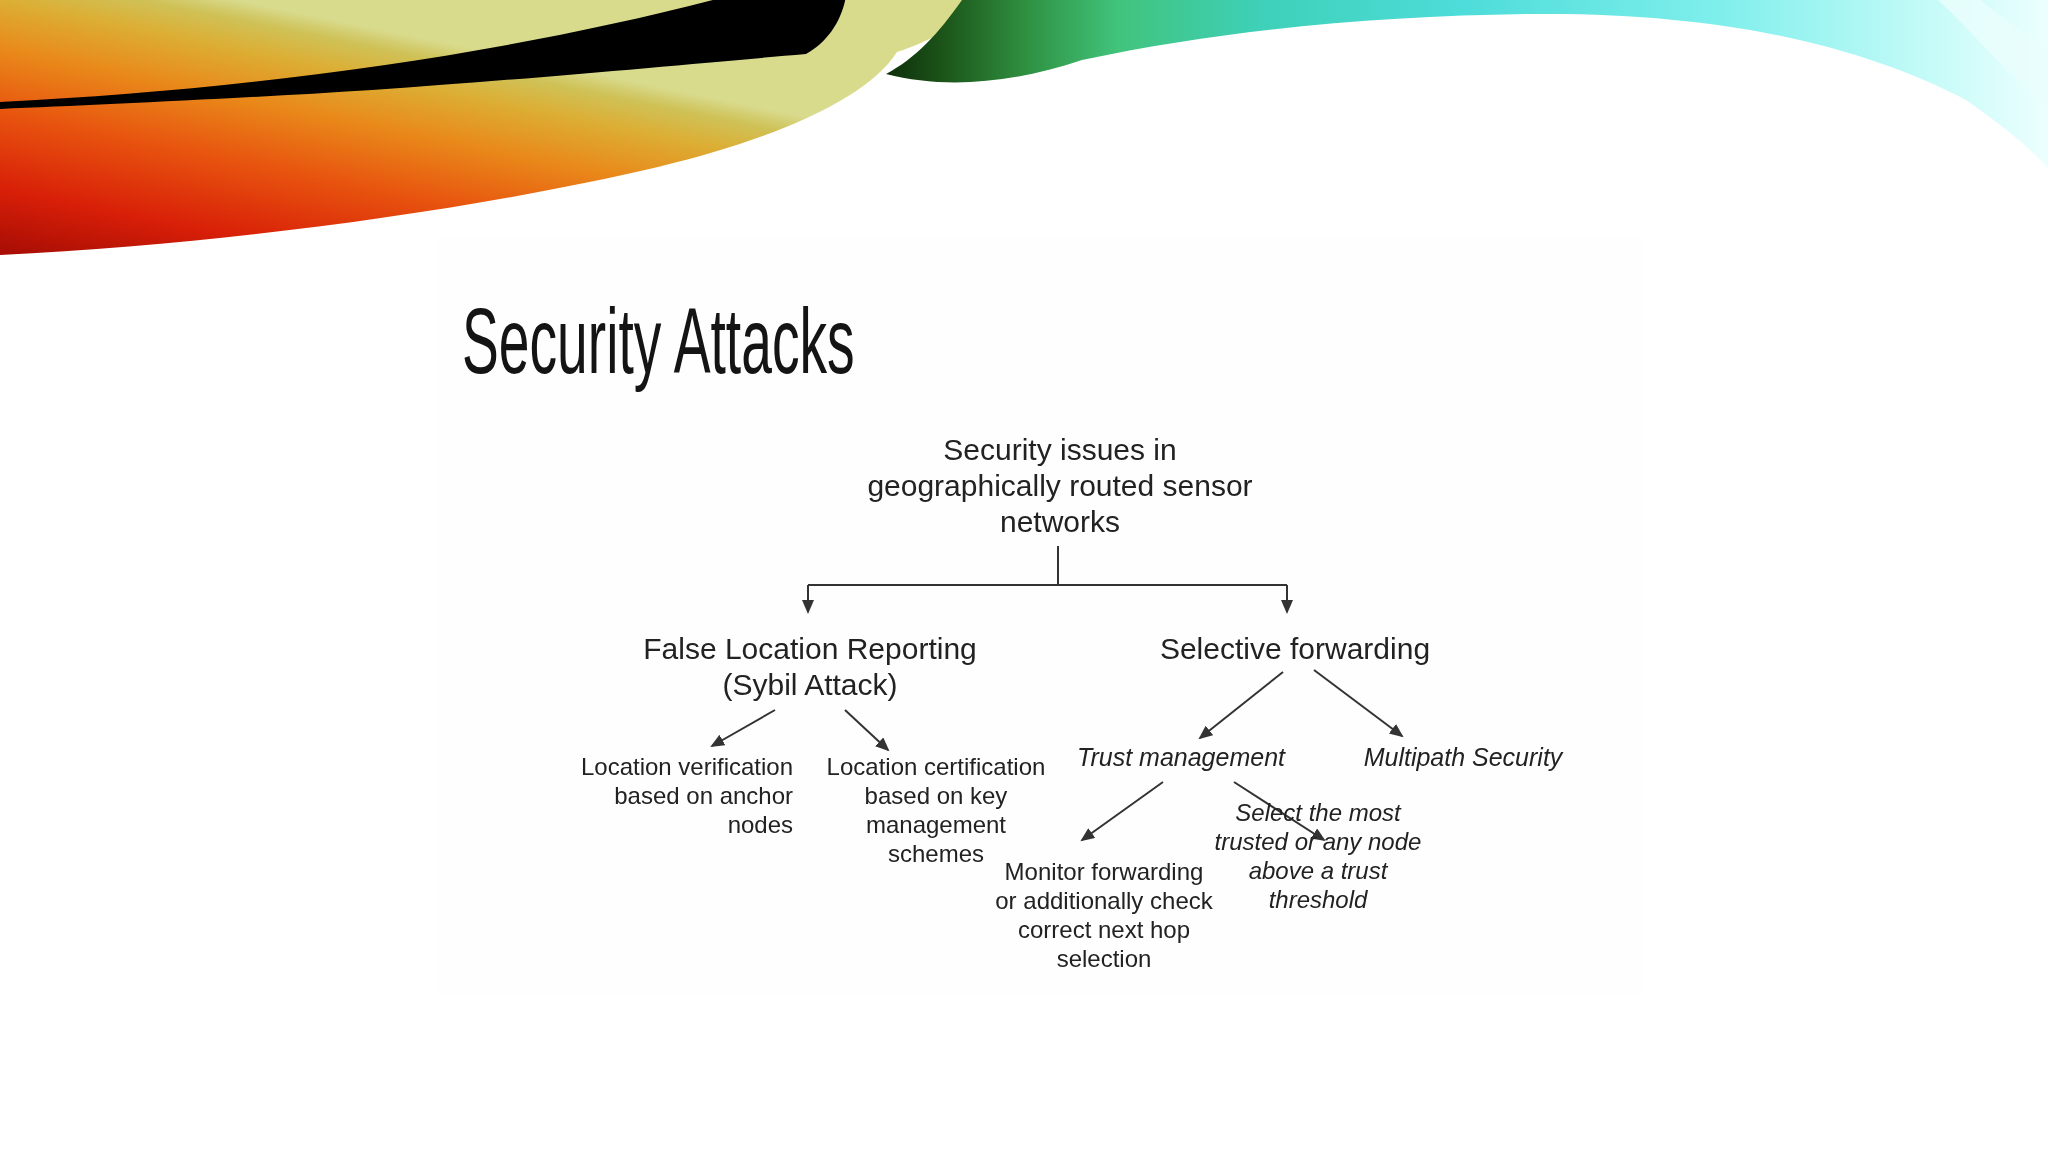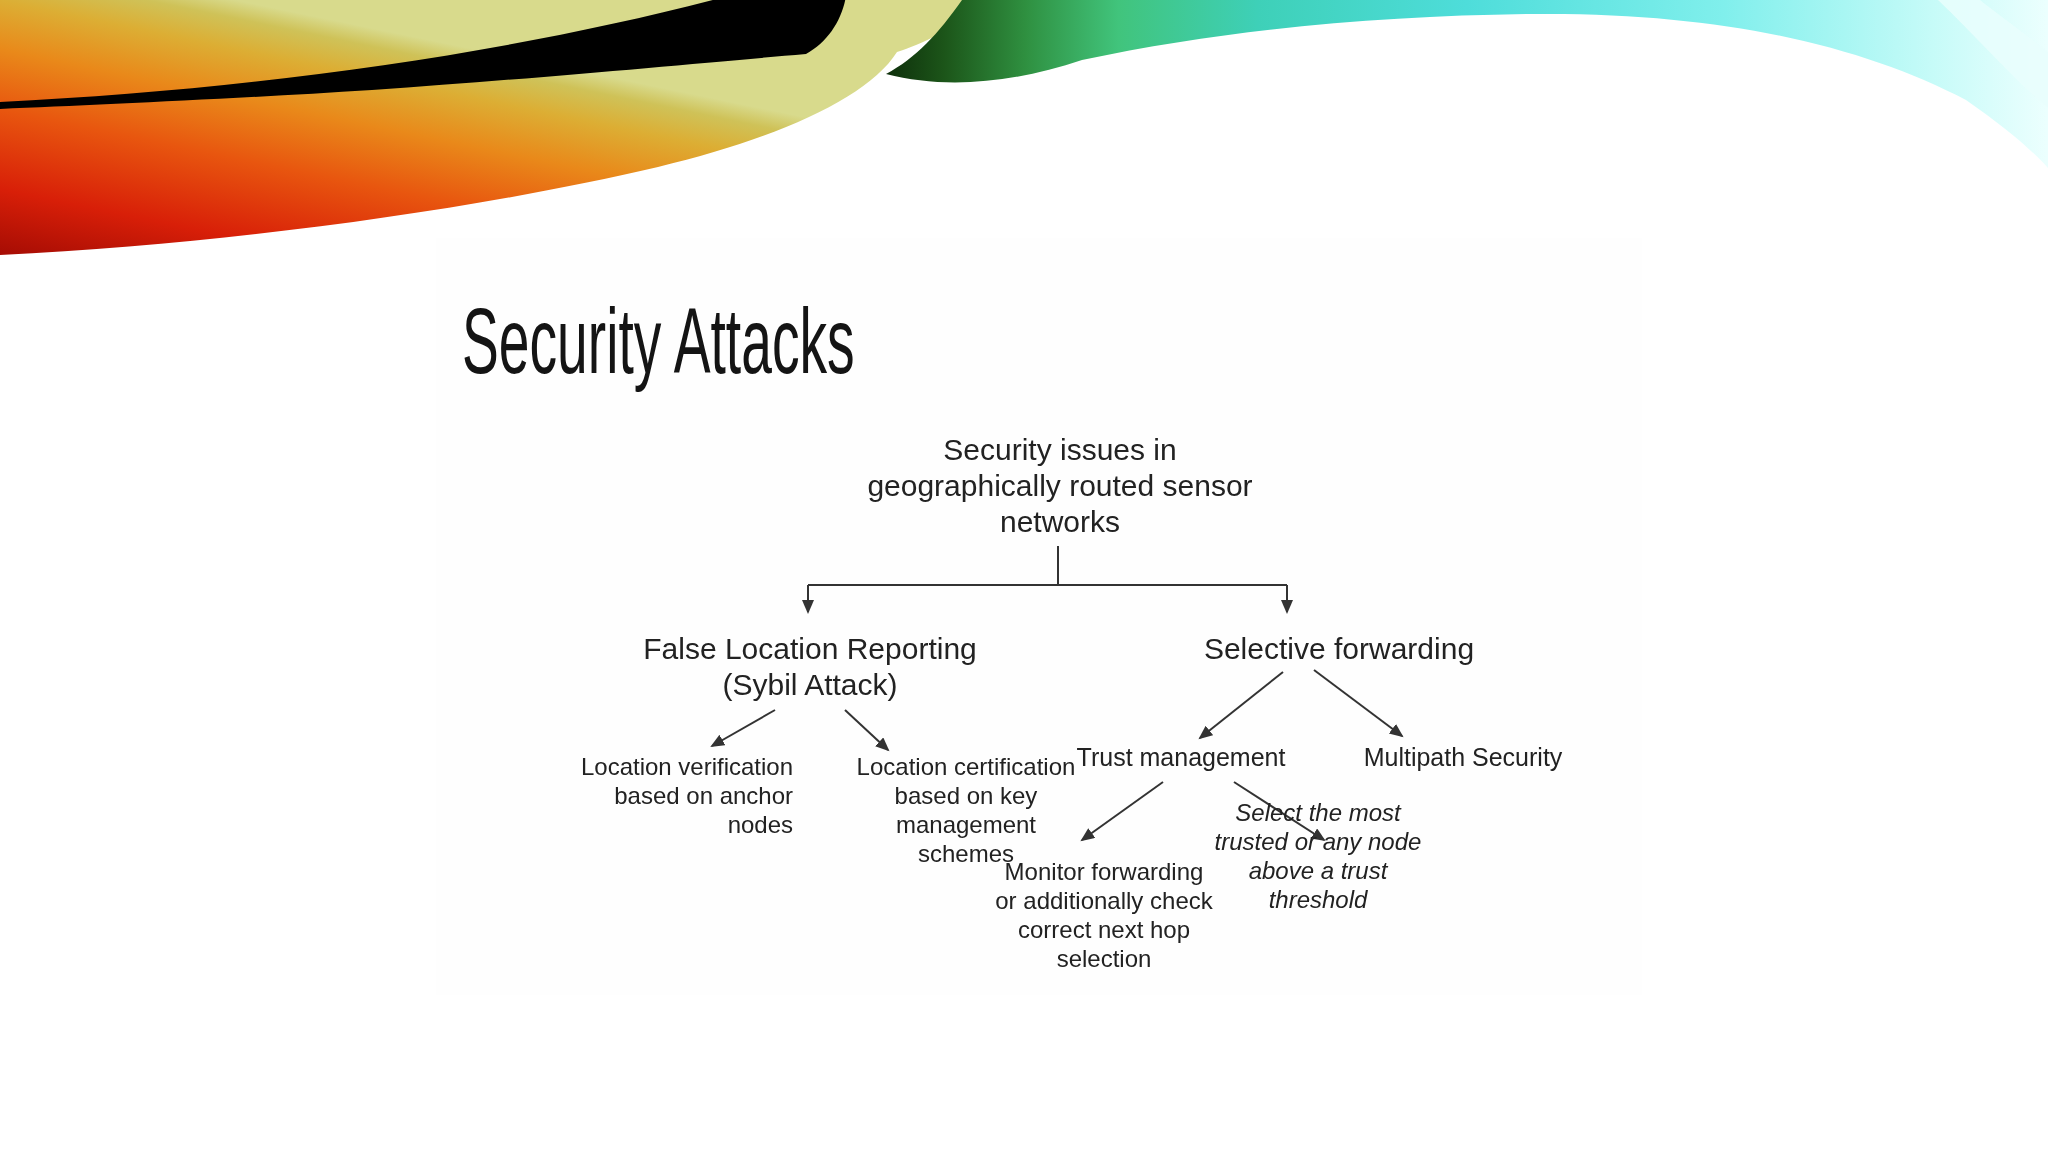--- a/index.html
+++ b/index.html
@@ -19,21 +19,21 @@
     transform:scaleX(.60);transform-origin:0 0;
     font-family:"Liberation Sans",sans-serif;
   }
   .connectors{position:absolute;left:0;top:0;}
   .node{
     position:absolute;transform:translateX(-50%);
     text-align:center;white-space:pre-line;color:#222;
     font-family:"Liberation Sans",sans-serif;
   }
   .node-lg{font-size:30px;line-height:36px;}
-  .node-md{font-size:25px;line-height:30px;}
+  .node-md{font-size:25px;line-height:30px;font-style:italic;}
   .node-sm{font-size:24px;line-height:29px;}
 </style>
 </head>
 <body>
 
 <div class="stage">
 
   <svg class="wave" width="2048" height="300" viewBox="0 0 2048 300" aria-hidden="true">
     <defs>
       <linearGradient id="gWarm" gradientUnits="userSpaceOnUse" x1="0" y1="256" x2="60" y2="-36">
@@ -87,27 +87,27 @@
     </g>
   </svg>
 
   <div class="node node-lg" style="left:1060px;top:432px;">Security issues in
 geographically routed sensor
 networks</div>
 
   <div class="node node-lg" style="left:810px;top:631px;">False Location Reporting
 (Sybil Attack)</div>
 
-  <div class="node node-lg" style="left:1295px;top:631px;margin-left:44px;">Selective forwarding</div>
+  <div class="node node-lg" style="left:1295px;top:631px;">Selective forwarding</div>
 
   <div class="node node-sm" style="left:687px;top:752px;text-align:right;">Location verification
 based on anchor
 nodes</div>
 
-  <div class="node node-sm" style="left:936px;top:752px;margin-left:30px;">Location certification
+  <div class="node node-sm" style="left:936px;top:752px;">Location certification
 based on key
 management
 schemes</div>
 
   <div class="node node-md" style="left:1181px;top:742px;">Trust management</div>
 
   <div class="node node-md" style="left:1463px;top:742px;">Multipath Security</div>
 
   <div class="node node-sm" style="left:1104px;top:849px;margin-top:8px;">Monitor forwarding
 or additionally check

